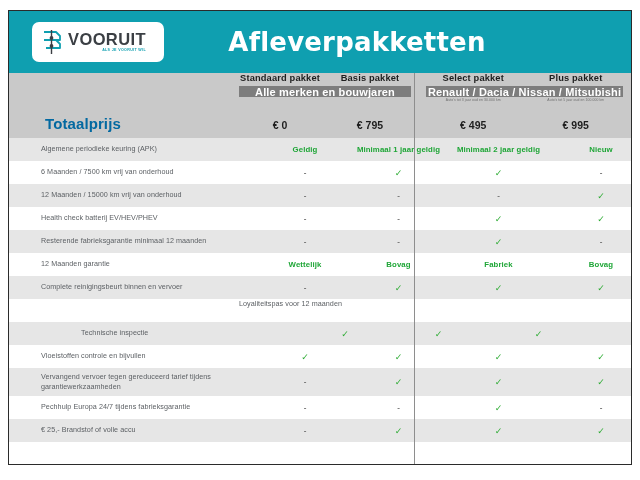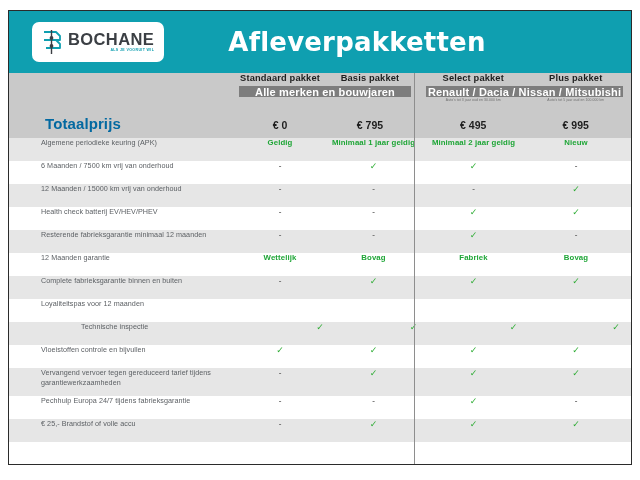--- a/index.html
+++ b/index.html
@@ -129,22 +129,24 @@
     font-size:15px;
     font-weight:bold;
     color:#0369a1;
     letter-spacing:.1px;
   }
   
   .tbody{position:relative;}
   .row{
     position:relative;
     display:flex;
-    background:#ffffff;
-    box-sizing:border-box;
+    align-items:center;
+    background:#ffffff;
+    box-sizing:border-box;
+    gap:25px;
   }
   .row.alt{background:#e6e6e6;}
   .row-label{
     width:226px;
     flex:0 0 226px;
     padding-left:32px;
     box-sizing:border-box;
     font-size:7.2px;
     color:#5b5f63;
     line-height:1.45;
@@ -203,21 +205,21 @@
     <div class="topbar">
       <div class="logo-plate">
         <svg class="logo-mark" viewBox="0 0 22 26">
           <path d="M3 3 H15 L19 7 V11 H5" fill="none" stroke="#0f9fb0" stroke-width="1.8" stroke-linejoin="round"></path>
           <path d="M3 11 H15 L19 15 V19 H5" fill="none" stroke="#0f9fb0" stroke-width="1.8" stroke-linejoin="round"></path>
           <line x1="10.5" y1="1" x2="10.5" y2="25" stroke="#3b3f44" stroke-width="1.4"></line>
           <circle cx="10.5" cy="9" r="1.9" fill="#3b3f44"></circle>
           <circle cx="10.5" cy="17" r="1.9" fill="#3b3f44"></circle>
         </svg>
         <div class="logo-words">
-          <div class="logo-name">BOCHANE</div>
+          <div class="logo-name">VOORUIT</div>
           <div class="logo-tag">ALS JE VOORUIT WIL</div>
         </div>
       </div>
       <div class="topbar-title">Afleverpakketten</div>
     </div>
 
     <div class="headblock">
       <div class="totaal">Totaalprijs</div>
 
       <div class="hb-cols">
@@ -305,21 +307,21 @@
         <div class="row" style="height: 23px;">
           <div class="row-label">12 Maanden  garantie</div>
           <div class="cells">
             <div class="cell pkg-a1"><span class="word">Wettelijk</span></div>
             <div class="cell pkg-a2"><span class="word">Bovag</span></div>
             <div class="cell pkg-b1"><span class="word">Fabriek</span></div>
             <div class="cell pkg-b2"><span class="word">Bovag</span></div>
           </div>
         </div>
         <div class="row alt" style="height: 23px;">
-          <div class="row-label">Complete fabrieksgarantie binnen en buiten</div>
+          <div class="row-label">Complete reinigingsbeurt binnen en vervoer</div>
           <div class="cells">
             <div class="cell pkg-a1"><span class="dash">-</span></div>
             <div class="cell pkg-a2"><span class="tick">✓</span></div>
             <div class="cell pkg-b1"><span class="tick">✓</span></div>
             <div class="cell pkg-b2"><span class="tick">✓</span></div>
           </div>
         </div>
         <div class="row" style="height: 23px; flex-direction: column;">
           <div class="row-label">Loyaliteitspas voor 12 maanden</div>
           <div class="cells">

